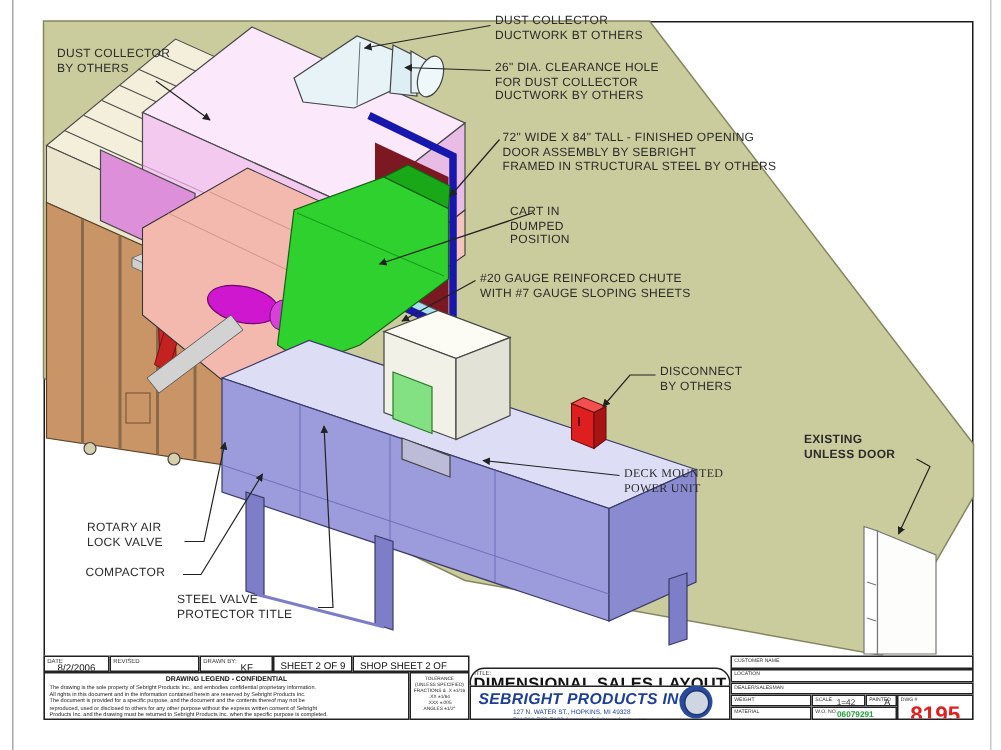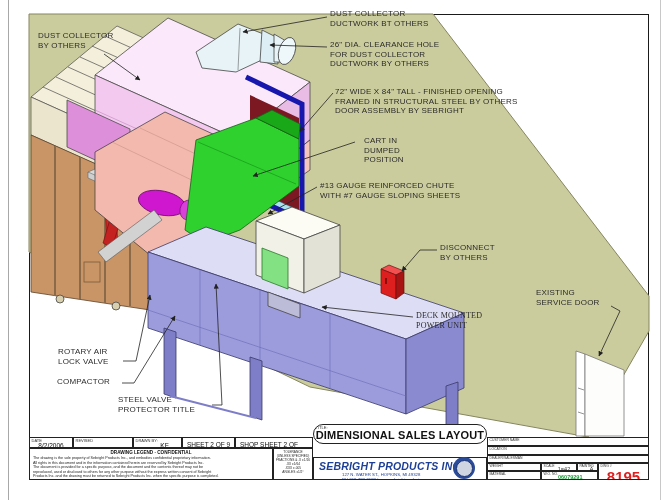--- a/index.html
+++ b/index.html
@@ -190,43 +190,43 @@
     <div>DUST COLLECTOR</div>
     <div>DUCTWORK BT OTHERS</div>
   </div>
   <div class="callout" style="left:330px;top:40px;">
     <div>26" DIA. CLEARANCE HOLE</div>
     <div>FOR DUST COLLECTOR</div>
     <div>DUCTWORK BY OTHERS</div>
   </div>
   <div class="callout" style="left:335px;top:87px;">
     <div>72" WIDE X 84" TALL - FINISHED OPENING</div>
+    <div>DOOR ASSEMBLY BY SEBRIGHT</div>
     <div>FRAMED IN STRUCTURAL STEEL BY OTHERS</div>
-    <div>DOOR ASSEMBLY BY SEBRIGHT</div>
-  </div>
-  <div class="callout" style="left:364px;top:136px;">
+  </div>
+  <div class="callout" style="left:340px;top:136px;">
     <div>CART IN</div>
     <div>DUMPED</div>
     <div>POSITION</div>
   </div>
   <div class="callout" style="left:320px;top:181px;">
-    <div>#13 GAUGE REINFORCED CHUTE</div>
+    <div>#20 GAUGE REINFORCED CHUTE</div>
     <div>WITH #7 GAUGE SLOPING SHEETS</div>
   </div>
   <div class="callout" style="left:440px;top:243px;">
     <div>DISCONNECT</div>
     <div>BY OTHERS</div>
   </div>
   <div class="callout" style="left:416px;top:311px;font-family:Liberation Serif, serif;">
     <div>DECK MOUNTED</div>
     <div>POWER UNIT</div>
   </div>
-  <div class="callout" style="left:536px;top:288px;">
+  <div class="callout" style="left:536px;top:288px;font-weight:bold;">
     <div>EXISTING</div>
-    <div>SERVICE DOOR</div>
+    <div>UNLESS DOOR</div>
   </div>
   <div class="callout" style="left:58px;top:347px;">
     <div>ROTARY AIR</div>
     <div>LOCK VALVE</div>
   </div>
   <div class="callout" style="left:57px;top:377px;">
     <div>COMPACTOR</div>
   </div>
   <div class="callout" style="left:118px;top:395px;">
     <div>STEEL VALVE</div>
@@ -262,21 +262,21 @@
 
   <div class="cell tol" style="left:273px;top:448px;width:40px;height:32px;">
     <div class="ln">TOLERANCE</div>
     <div class="ln">(UNLESS SPECIFIED)</div>
     <div class="ln">FRACTIONS &amp; .X  ±1/16</div>
     <div class="ln">.XX  ±1/64</div>
     <div class="ln">.XXX  ±.005</div>
     <div class="ln">ANGLES  ±1/2°</div>
   </div>
 
-  <div class="cell" style="left:313px;top:424px;width:174px;height:20px;border-radius:10px;">
+  <div class="cell" style="left:313px;top:445px;width:174px;height:20px;border-radius:10px;">
     <span class="lbl">TITLE:</span>
     <div class="title-main">DIMENSIONAL SALES LAYOUT</div>
   </div>
   <div class="cell company" style="left:313px;top:457px;width:174px;height:23px;">
     <div class="nm">SEBRIGHT PRODUCTS INC.</div>
     <div class="ad">127 N. WATER ST., HOPKINS, MI 49328</div>
     <div class="ad">PH 269-793-7183 / www.sebrightproducts.com</div>
   </div>
   <div class="logo" style="left:453px;top:457px;">
       <div class="in"></div>

